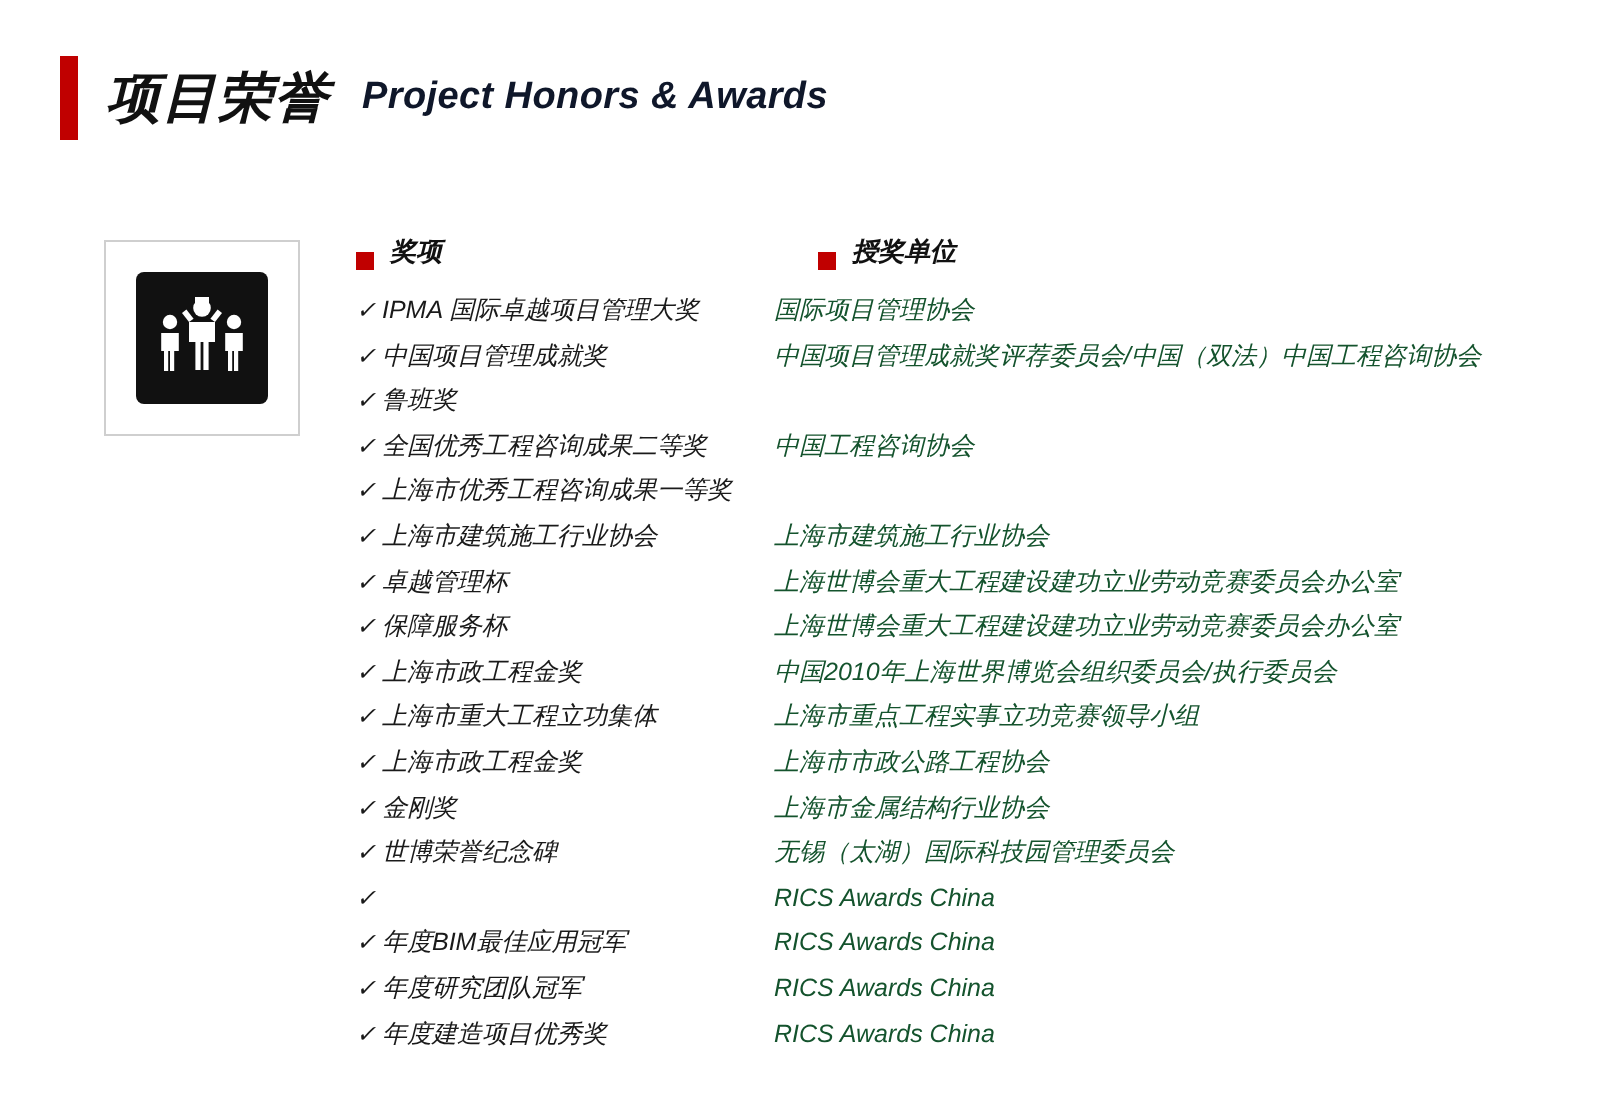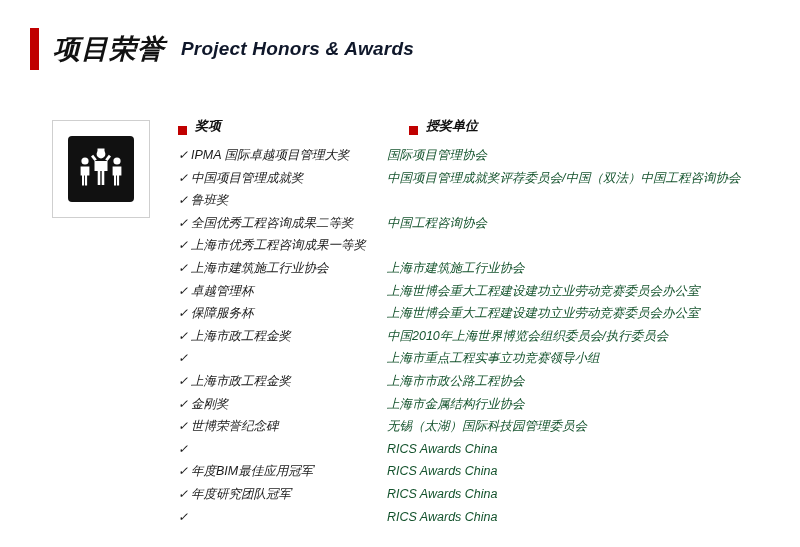--- a/index.html
+++ b/index.html
@@ -232,20 +232,21 @@
       <div class="row">
         <div class="cell-award">
           <span class="check">✓</span>
           <span class="award-label">上海市政工程金奖</span>
         </div>
         <div class="cell-org">中国2010年上海世界博览会组织委员会/执行委员会</div>
       </div>
       <div class="row">
         <div class="cell-award">
           <span class="check">✓</span>
+          <span class="award-label">上海市重大工程立功集体</span>
         </div>
         <div class="cell-org">上海市重点工程实事立功竞赛领导小组</div>
       </div>
       <div class="row">
         <div class="cell-award">
           <span class="check">✓</span>
           <span class="award-label">上海市政工程金奖</span>
         </div>
         <div class="cell-org">上海市市政公路工程协会</div>
       </div>
@@ -279,18 +280,19 @@
       <div class="row">
         <div class="cell-award">
           <span class="check">✓</span>
           <span class="award-label">年度研究团队冠军</span>
         </div>
         <div class="cell-org">RICS Awards China</div>
       </div>
       <div class="row">
         <div class="cell-award">
           <span class="check">✓</span>
+          <span class="award-label">年度建造项目优秀奖</span>
         </div>
         <div class="cell-org">RICS Awards China</div>
       </div>
     </div>
 
 </div>
 
 </body></html>

